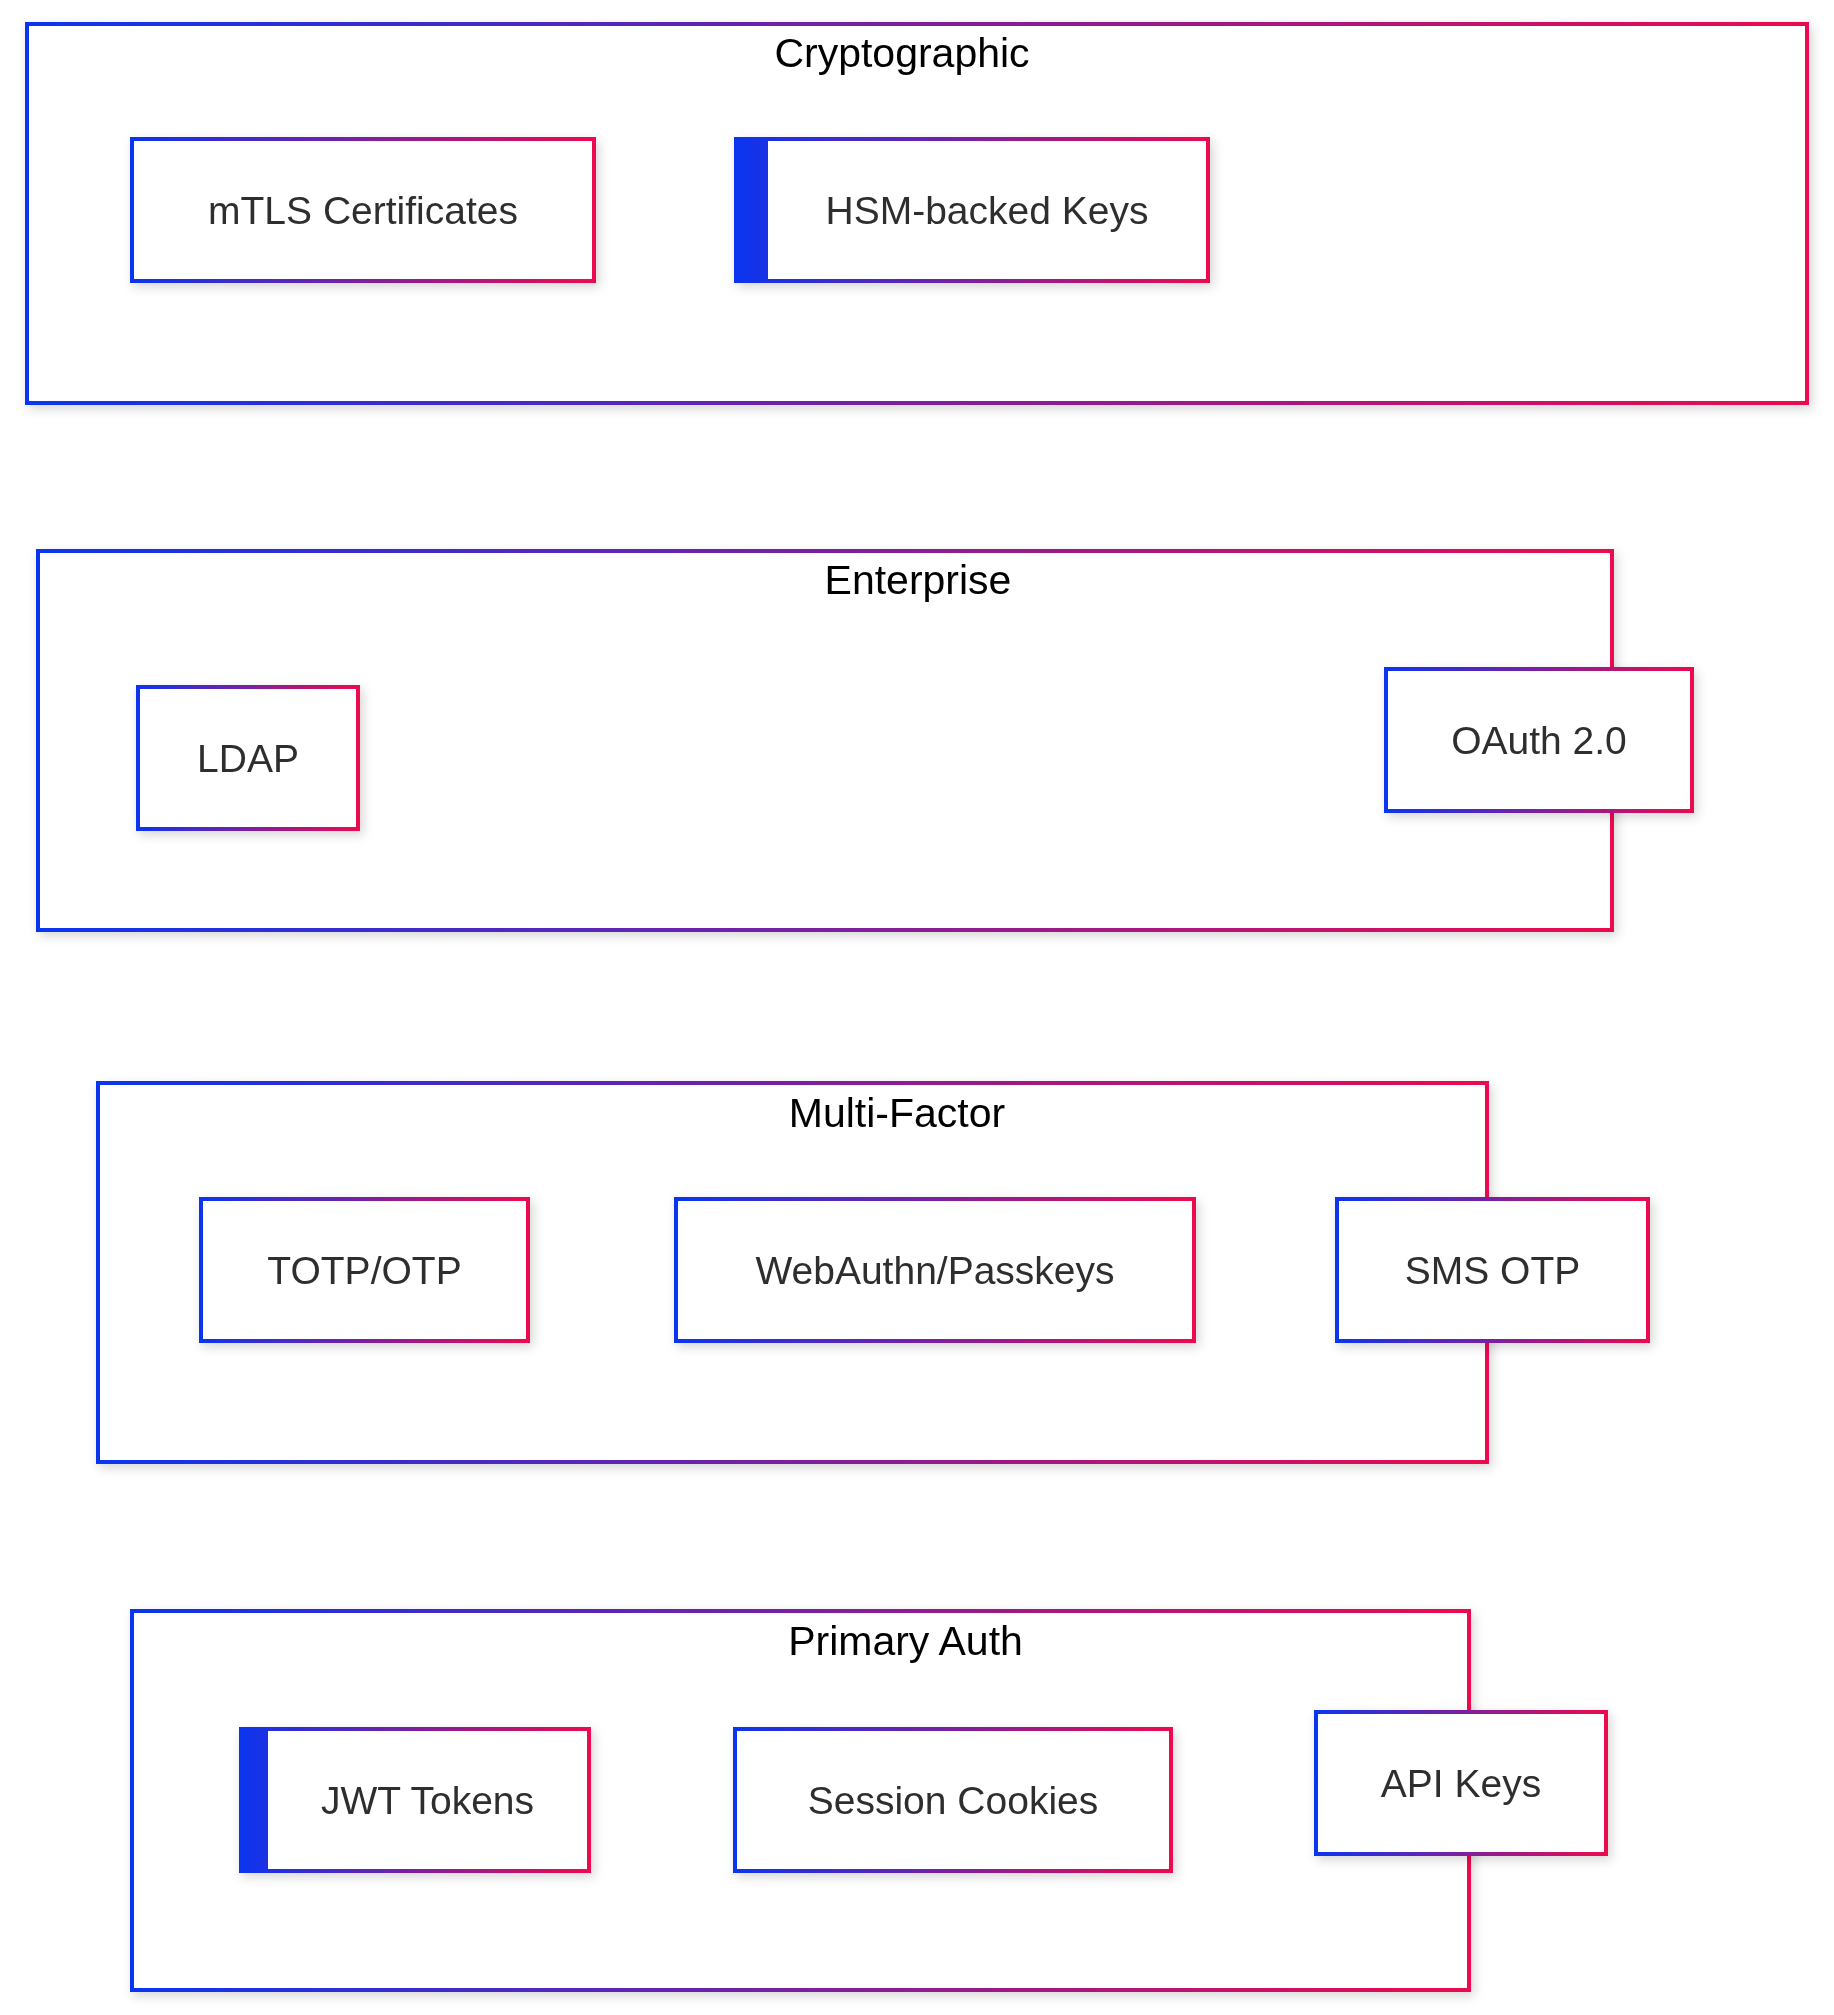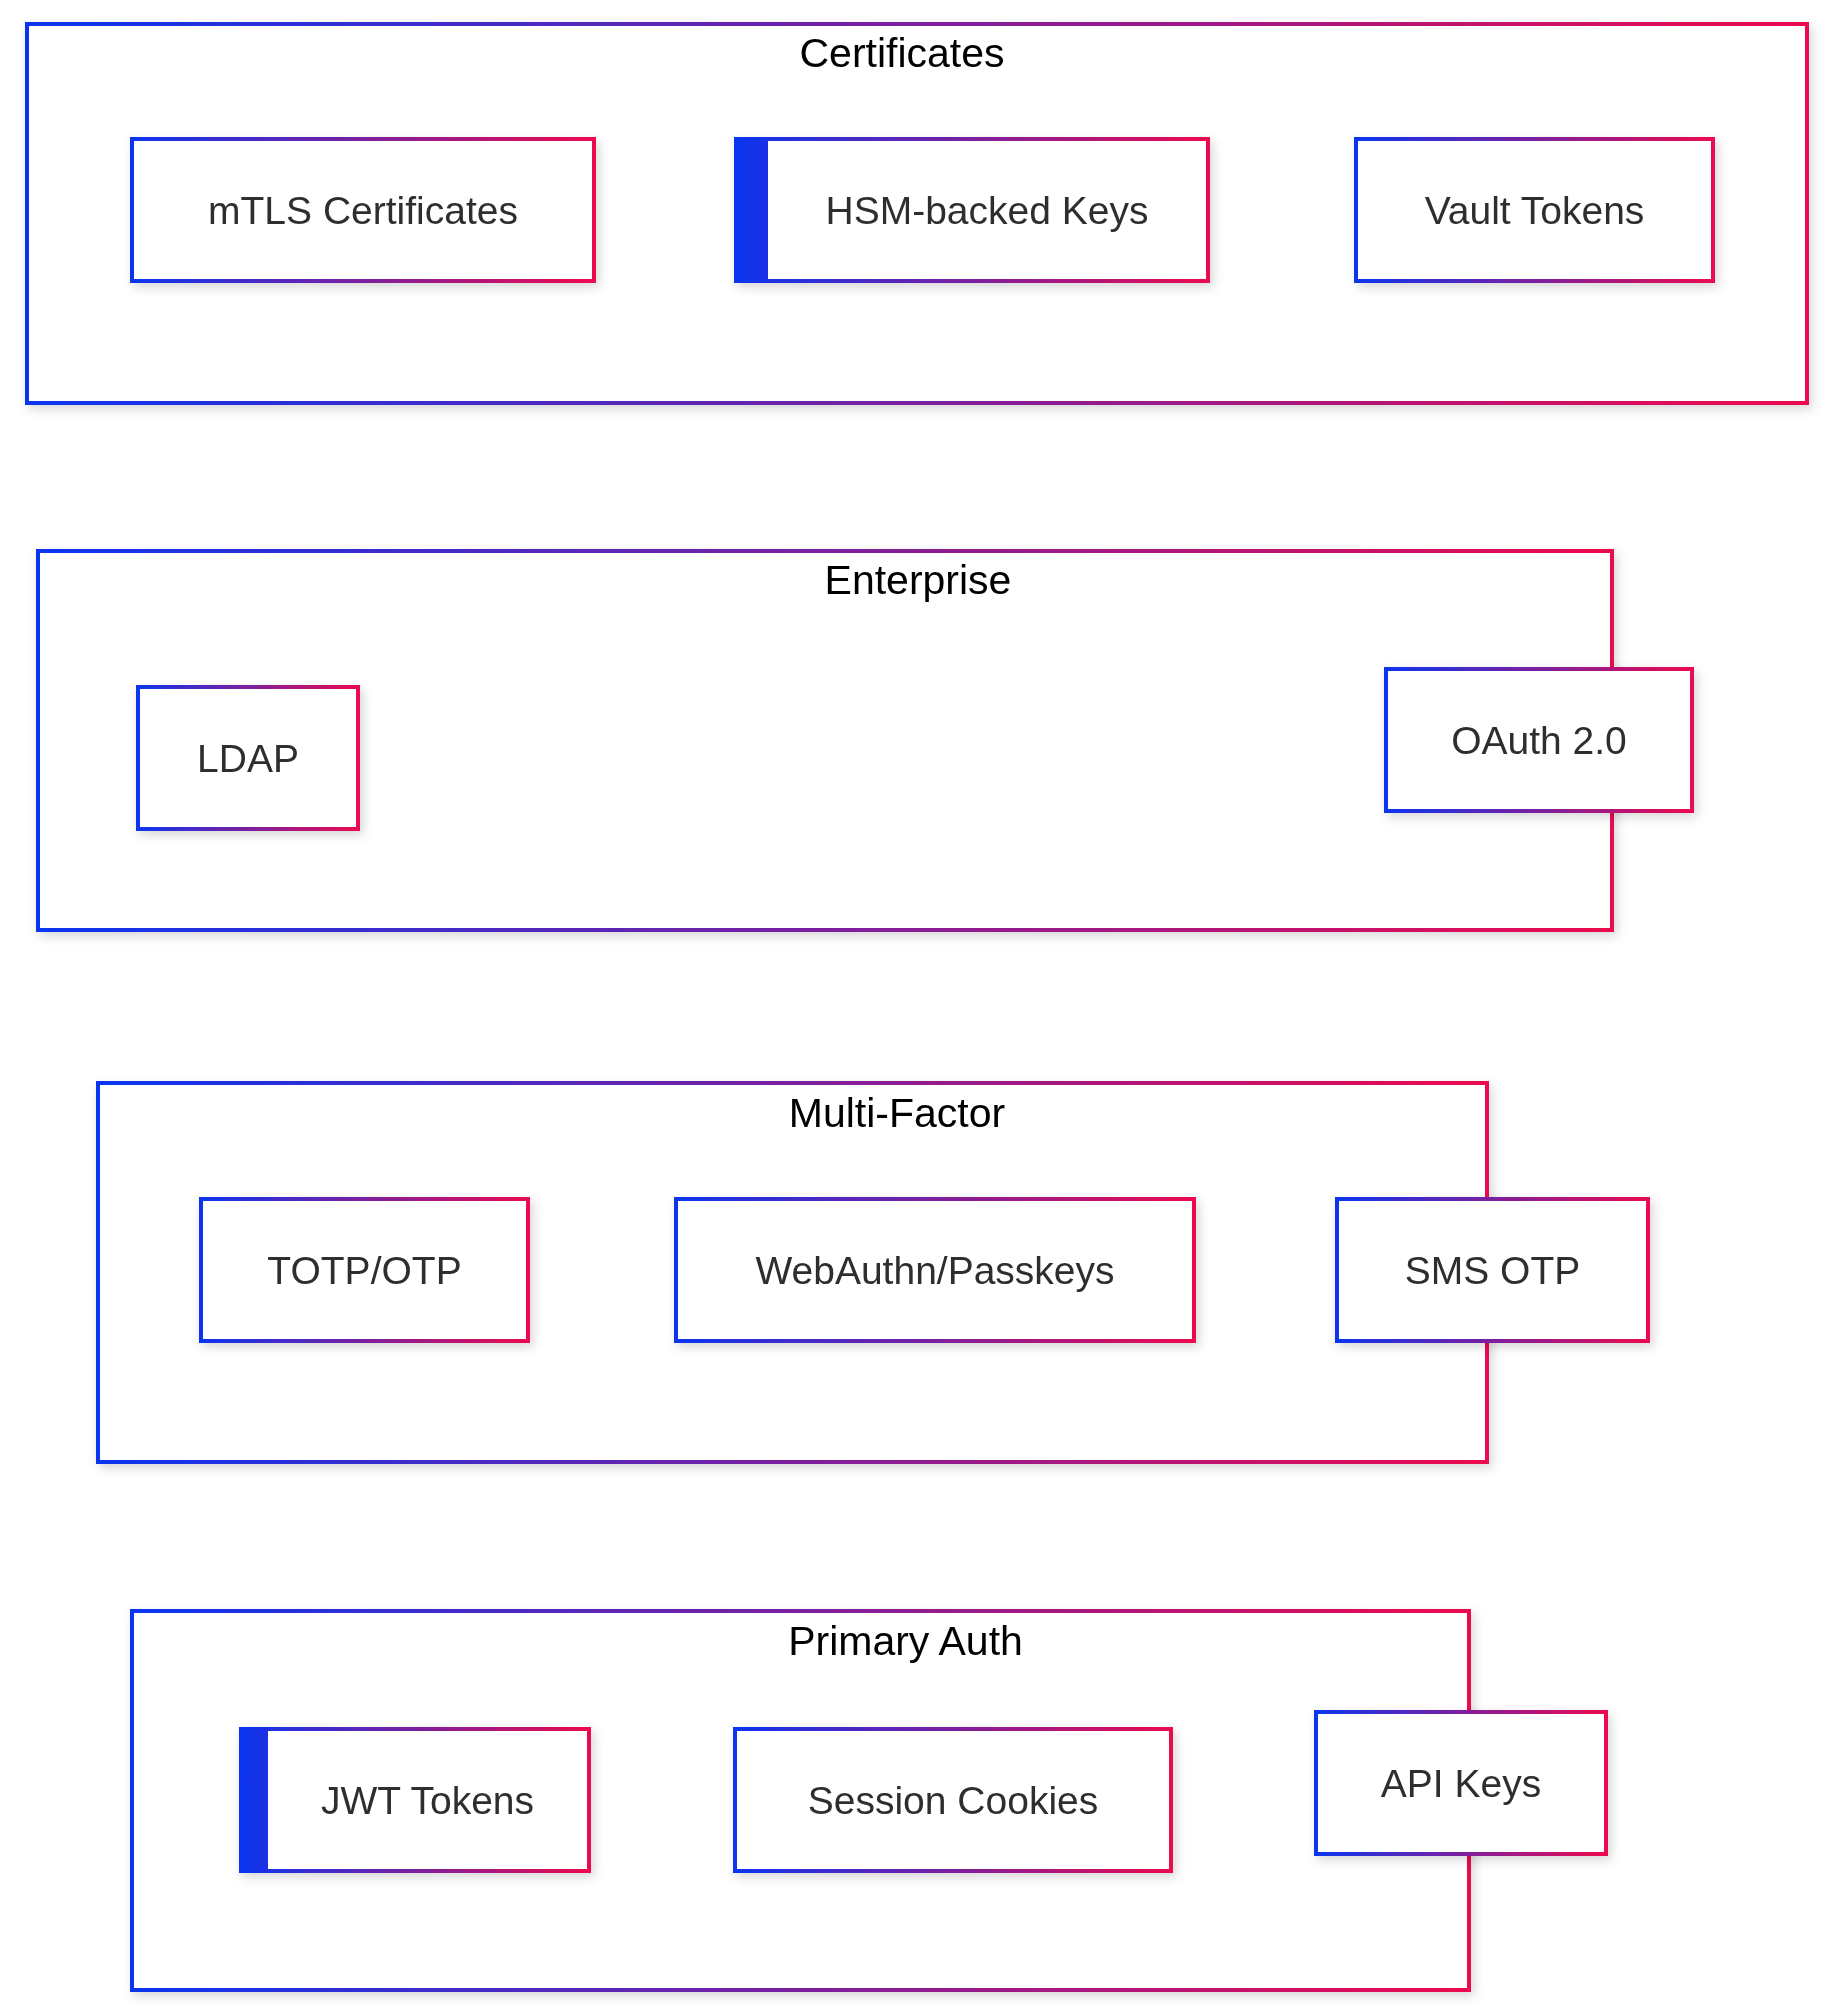--- a/index.html
+++ b/index.html
@@ -59,33 +59,30 @@
     font-weight: 400;
   }
 </style>
 </head>
 <body>
 
 <div id="canvas">
 
   <div class="grad-box group-box" style="--c1:#0A35F0; --c2:#ED0A4E; left:25px; top:22px; width:1784px; height:383px;">
   </div>
-  <div class="group-title" style="left:750px; top:33px; width:304px;">Certificates</div>
+  <div class="group-title" style="left:750px; top:33px; width:304px;">Cryptographic</div>
 
   <div class="grad-box leaf-box" style="--c1:#0A35F0; --c2:#ED0A4E; left:130px; top:137px; width:466px; height:146px;">
     <span class="leaf-label">mTLS Certificates</span>
   </div>
 
   <div class="grad-box leaf-box" style="--c1:#0A35F0; --c2:#ED0A4E; left:734px; top:137px; width:476px; height:146px;padding-left:30px;">
     <span class="leaf-label">HSM-backed Keys</span>
   </div>
 
-  <div class="grad-box leaf-box" style="--c1:#0A35F0; --c2:#ED0A4E; left:1354px; top:137px; width:361px; height:146px;">
-    <span class="leaf-label">Vault Tokens</span>
-  </div>
 
   <div class="grad-box group-box" style="--c1:#0A35F0; --c2:#ED0A4E; left:36px; top:549px; width:1578px; height:383px;">
   </div>
   <div class="group-title" style="left:766px; top:560px; width:304px;">Enterprise</div>
 
   <div class="grad-box leaf-box" style="--c1:#0A35F0; --c2:#ED0A4E; left:136px; top:667px; width:224px; height:146px;margin-top:18px;">
     <span class="leaf-label">LDAP</span>
   </div>
 
 

